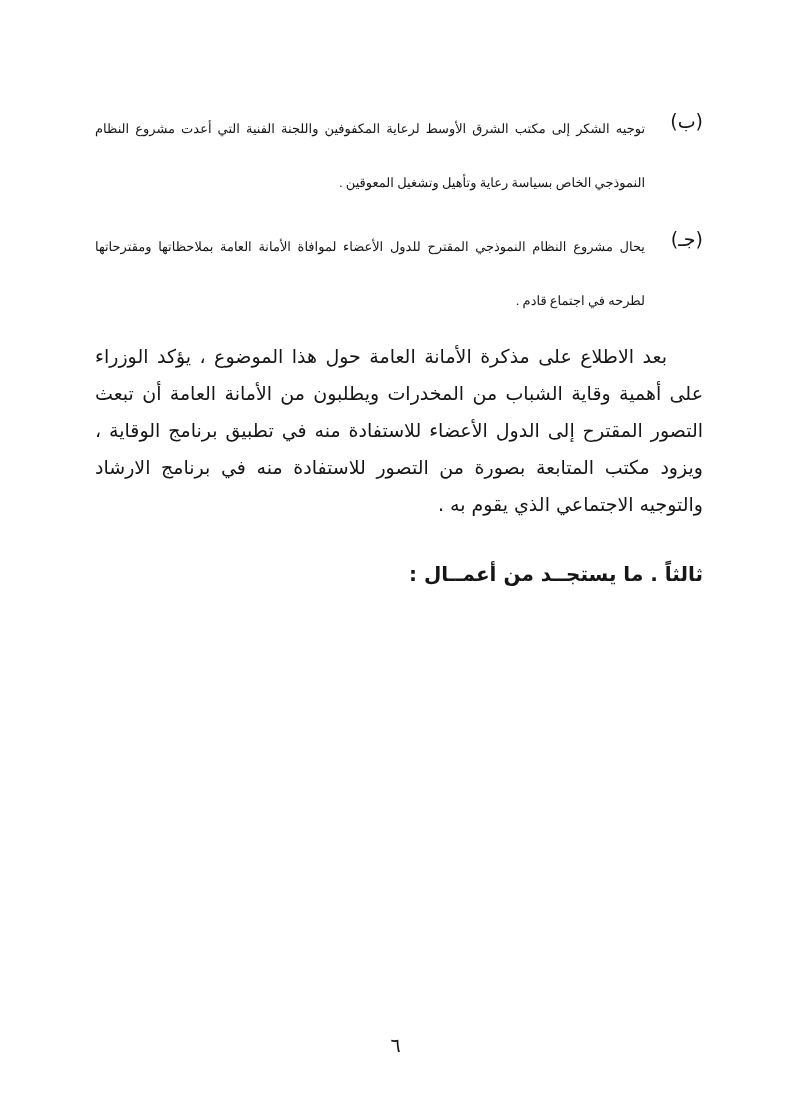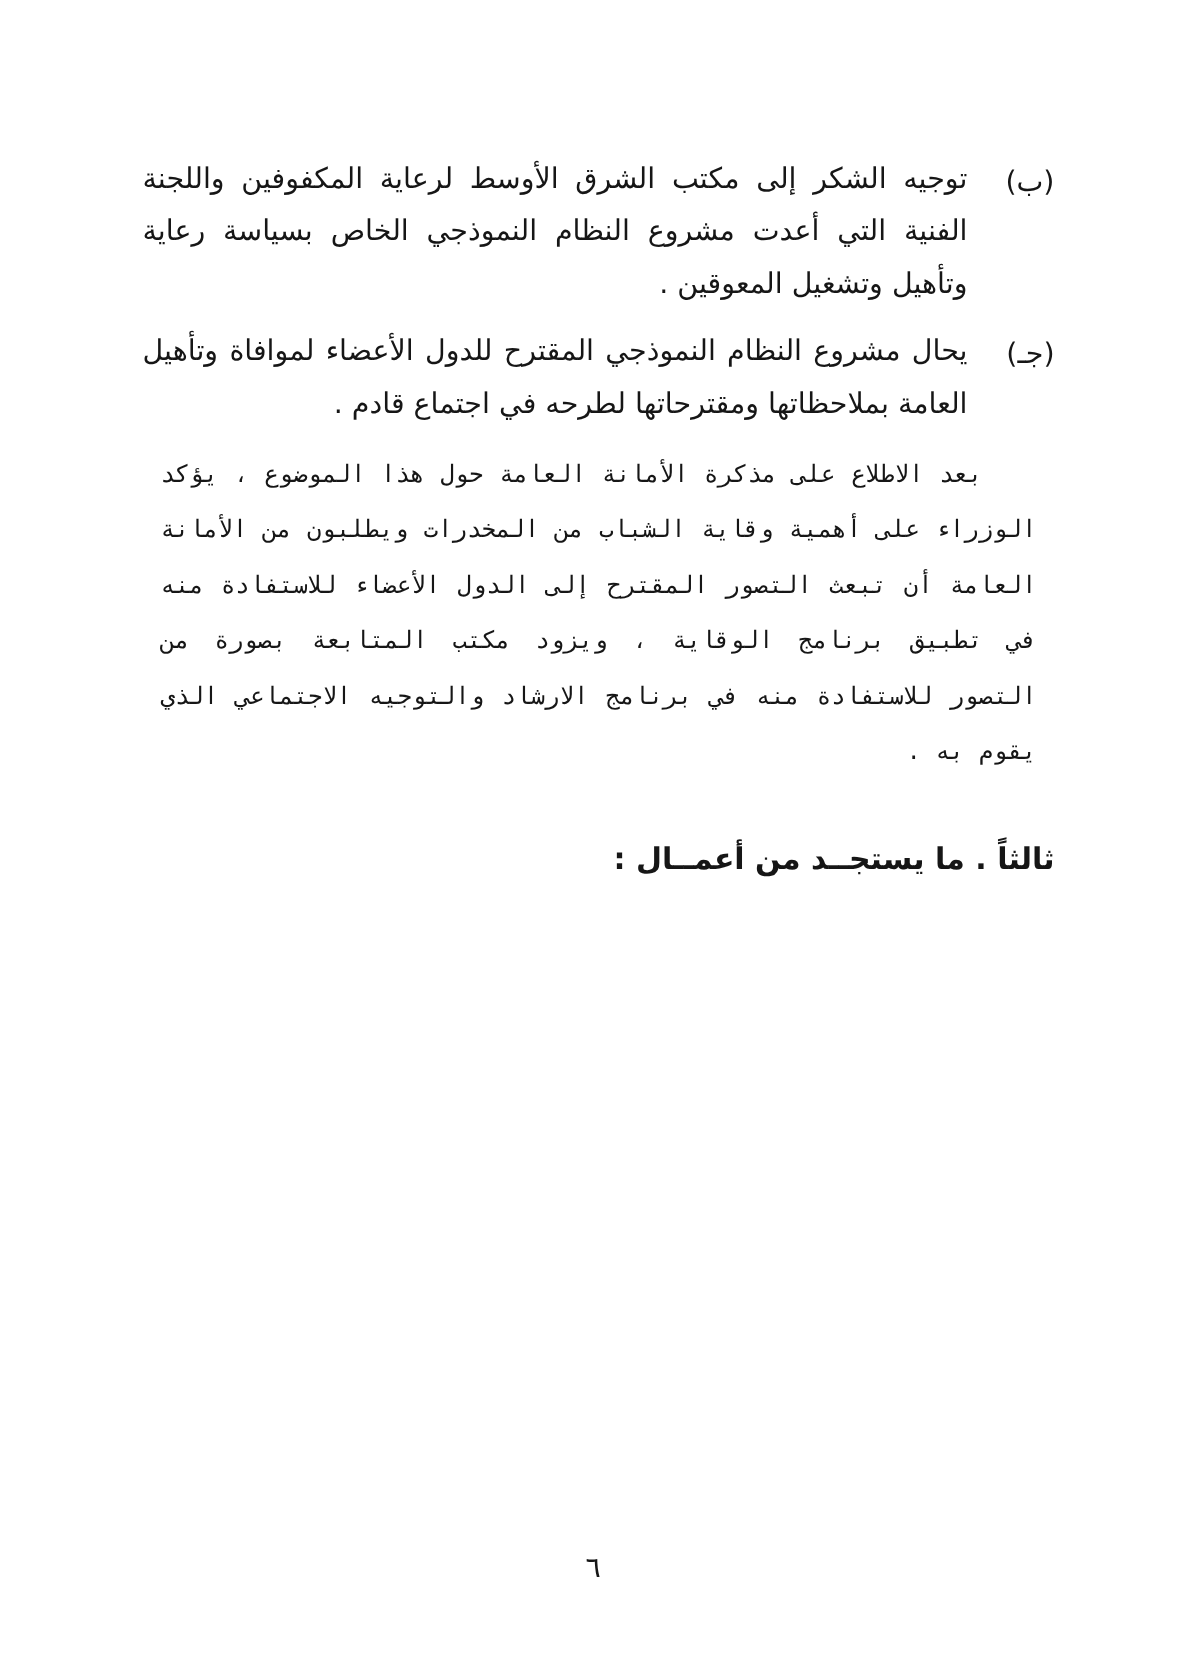--- a/index.html
+++ b/index.html
@@ -35,44 +35,44 @@
     flex: 0 0 auto;
     min-width: 42px;
     font-size: 19px;
     line-height: 38px;
     white-space: nowrap;
   }
 
   .item-text {
     flex: 1 1 auto;
     margin: 0;
-    font-size: 19px;
-    line-height: 35px;
+    font-size: 13px;
+    line-height: 54px;
     text-align: justify;
+    font-family: Liberation Serif, serif;
   }
 
   .section-heading {
     font-size: 20px;
     font-weight: bold;
     line-height: 38px;
     margin: 42px 0 6px 0;
     letter-spacing: 0.2px;
   }
 
   .section-heading.second {
     margin-top: 32px;
   }
 
   .body-text {
-    margin: 12px;
-    font-size: 16px;
+    margin: 0;
+    font-size: 19px;
     line-height: 37px;
     text-align: justify;
     text-indent: 36px;
-    font-family: Liberation Mono, monospace;
   }
 
   .page-number {
     position: absolute;
     bottom: 46px;
     left: 0;
     right: 0;
     text-align: center;
     font-size: 19px;
     color: #161616;
@@ -84,21 +84,21 @@
 <div class="page">
   <div class="content">
 
     <div class="list-item">
       <span class="marker">(ب)</span>
       <p class="item-text">توجيه الشكر إلى مكتب الشرق الأوسط لرعاية المكفوفين واللجنة الفنية التي أعدت مشروع النظام النموذجي الخاص بسياسة رعاية وتأهيل وتشغيل المعوقين .</p>
     </div>
 
     <div class="list-item">
       <span class="marker">(جـ)</span>
-      <p class="item-text">يحال مشروع النظام النموذجي المقترح للدول الأعضاء لموافاة وتأهيل العامة بملاحظاتها ومقترحاتها لطرحه في اجتماع قادم .</p>
+      <p class="item-text">يحال مشروع النظام النموذجي المقترح للدول الأعضاء لموافاة الأمانة العامة بملاحظاتها ومقترحاتها لطرحه في اجتماع قادم .</p>
     </div>
 
 
     <p class="body-text">بعد الاطلاع على مذكرة الأمانة العامة حول هذا الموضوع ، يؤكد الوزراء على أهمية وقاية الشباب من المخدرات ويطلبون من الأمانة العامة أن تبعث التصور المقترح إلى الدول الأعضاء للاستفادة منه في تطبيق برنامج الوقاية ، ويزود مكتب المتابعة بصورة من التصور للاستفادة منه في برنامج الارشاد والتوجيه الاجتماعي الذي يقوم به .</p>
 
     <h2 class="section-heading second">ثالثاً . ما يستجــد من أعمــال :</h2>
 
 
   </div>
 

